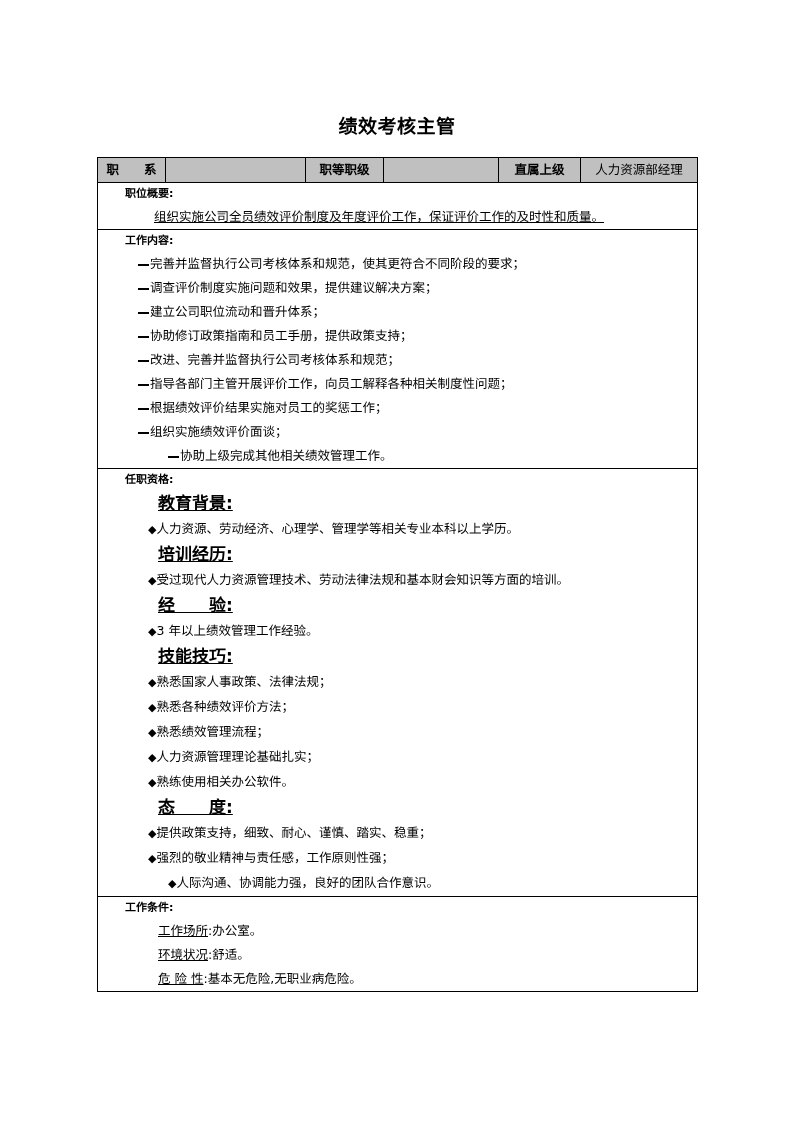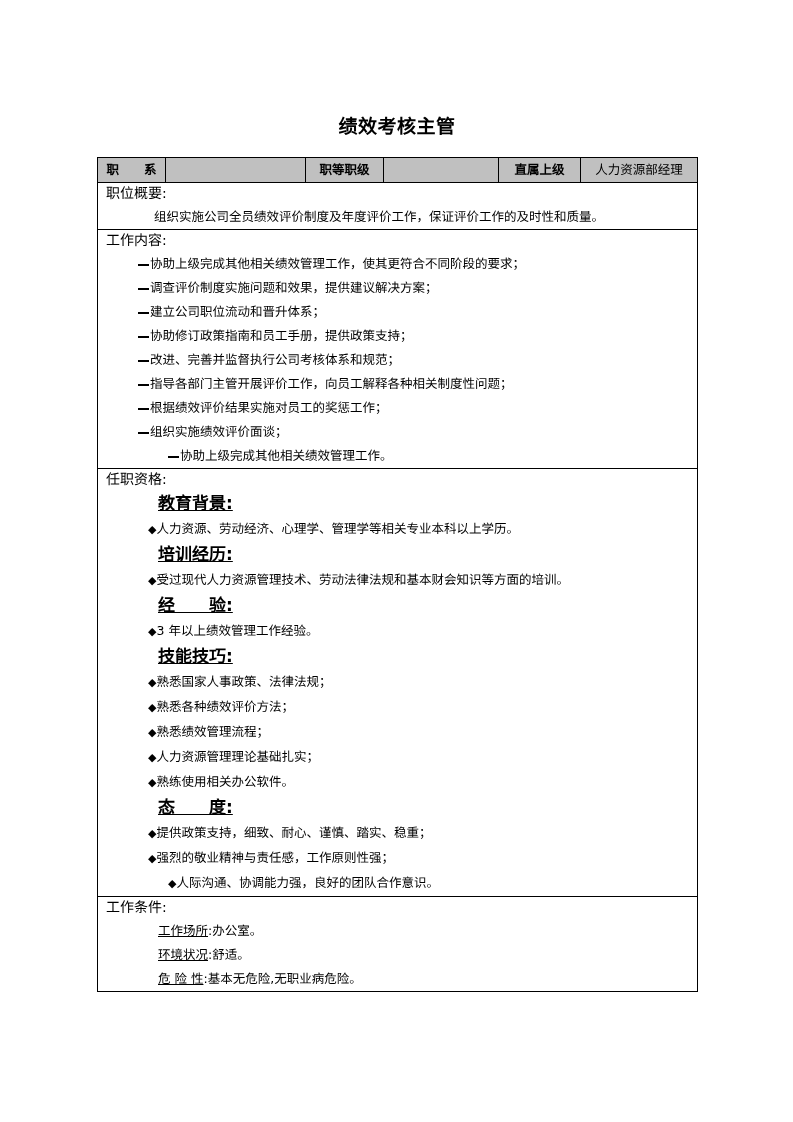--- a/index.html
+++ b/index.html
@@ -71,32 +71,33 @@
     white-space: nowrap;
   }
 
   
   .section-cell {
     padding: 5px 0 7px 0;
     vertical-align: top;
     background: #ffffff;
   }
   .sec-title {
-    font-weight: normal;
-    font-size: 14px;
+    font-weight: bold;
+    font-size: 11px;
     padding-left: 8px;
     line-height: 21px;
     margin-bottom: 1px;
+    margin-left: 19px;
   }
   .sec-line {
     font-size: 12.5px;
     line-height: 24px;
     padding-left: 8px;
   }
-  .indent-1 { padding-left: 56px; }
+  .indent-1 { padding-left: 56px; text-decoration: underline; }
   .indent-2 { padding-left: 40px; }
   .indent-3 { padding-left: 70px; }
   .indent-4 { padding-left: 60px; }
   .indent-5 { padding-left: 50px; }
 
   .dash-mark {
     display: inline-block;
     width: 11px;
     border-bottom: 2px solid #000;
     position: relative;
@@ -150,21 +151,21 @@
         <td class="section-cell" colspan="6">
           <div class="sec-title">职位概要:</div>
           <div class="sec-line indent-1">组织实施公司全员绩效评价制度及年度评价工作，保证评价工作的及时性和质量。</div>
         </td>
       </tr>
 
       <tr>
         <td class="section-cell" colspan="6">
           <div class="sec-title">工作内容:</div>
           <div id="work-content-list">
-              <div class="sec-line indent-2"><span class="dash-mark"></span><span>协助上级完成其他相关绩效管理工作，使其更符合不同阶段的要求；</span></div>
+              <div class="sec-line indent-2"><span class="dash-mark"></span><span>完善并监督执行公司考核体系和规范，使其更符合不同阶段的要求；</span></div>
               <div class="sec-line indent-2"><span class="dash-mark"></span><span>调查评价制度实施问题和效果，提供建议解决方案；</span></div>
               <div class="sec-line indent-2"><span class="dash-mark"></span><span>建立公司职位流动和晋升体系；</span></div>
               <div class="sec-line indent-2"><span class="dash-mark"></span><span>协助修订政策指南和员工手册，提供政策支持；</span></div>
               <div class="sec-line indent-2"><span class="dash-mark"></span><span>改进、完善并监督执行公司考核体系和规范；</span></div>
               <div class="sec-line indent-2"><span class="dash-mark"></span><span>指导各部门主管开展评价工作，向员工解释各种相关制度性问题；</span></div>
               <div class="sec-line indent-2"><span class="dash-mark"></span><span>根据绩效评价结果实施对员工的奖惩工作；</span></div>
               <div class="sec-line indent-2"><span class="dash-mark"></span><span>组织实施绩效评价面谈；</span></div>
               <div class="sec-line indent-3"><span class="dash-mark"></span><span>协助上级完成其他相关绩效管理工作。</span></div>
             </div>
         </td>

